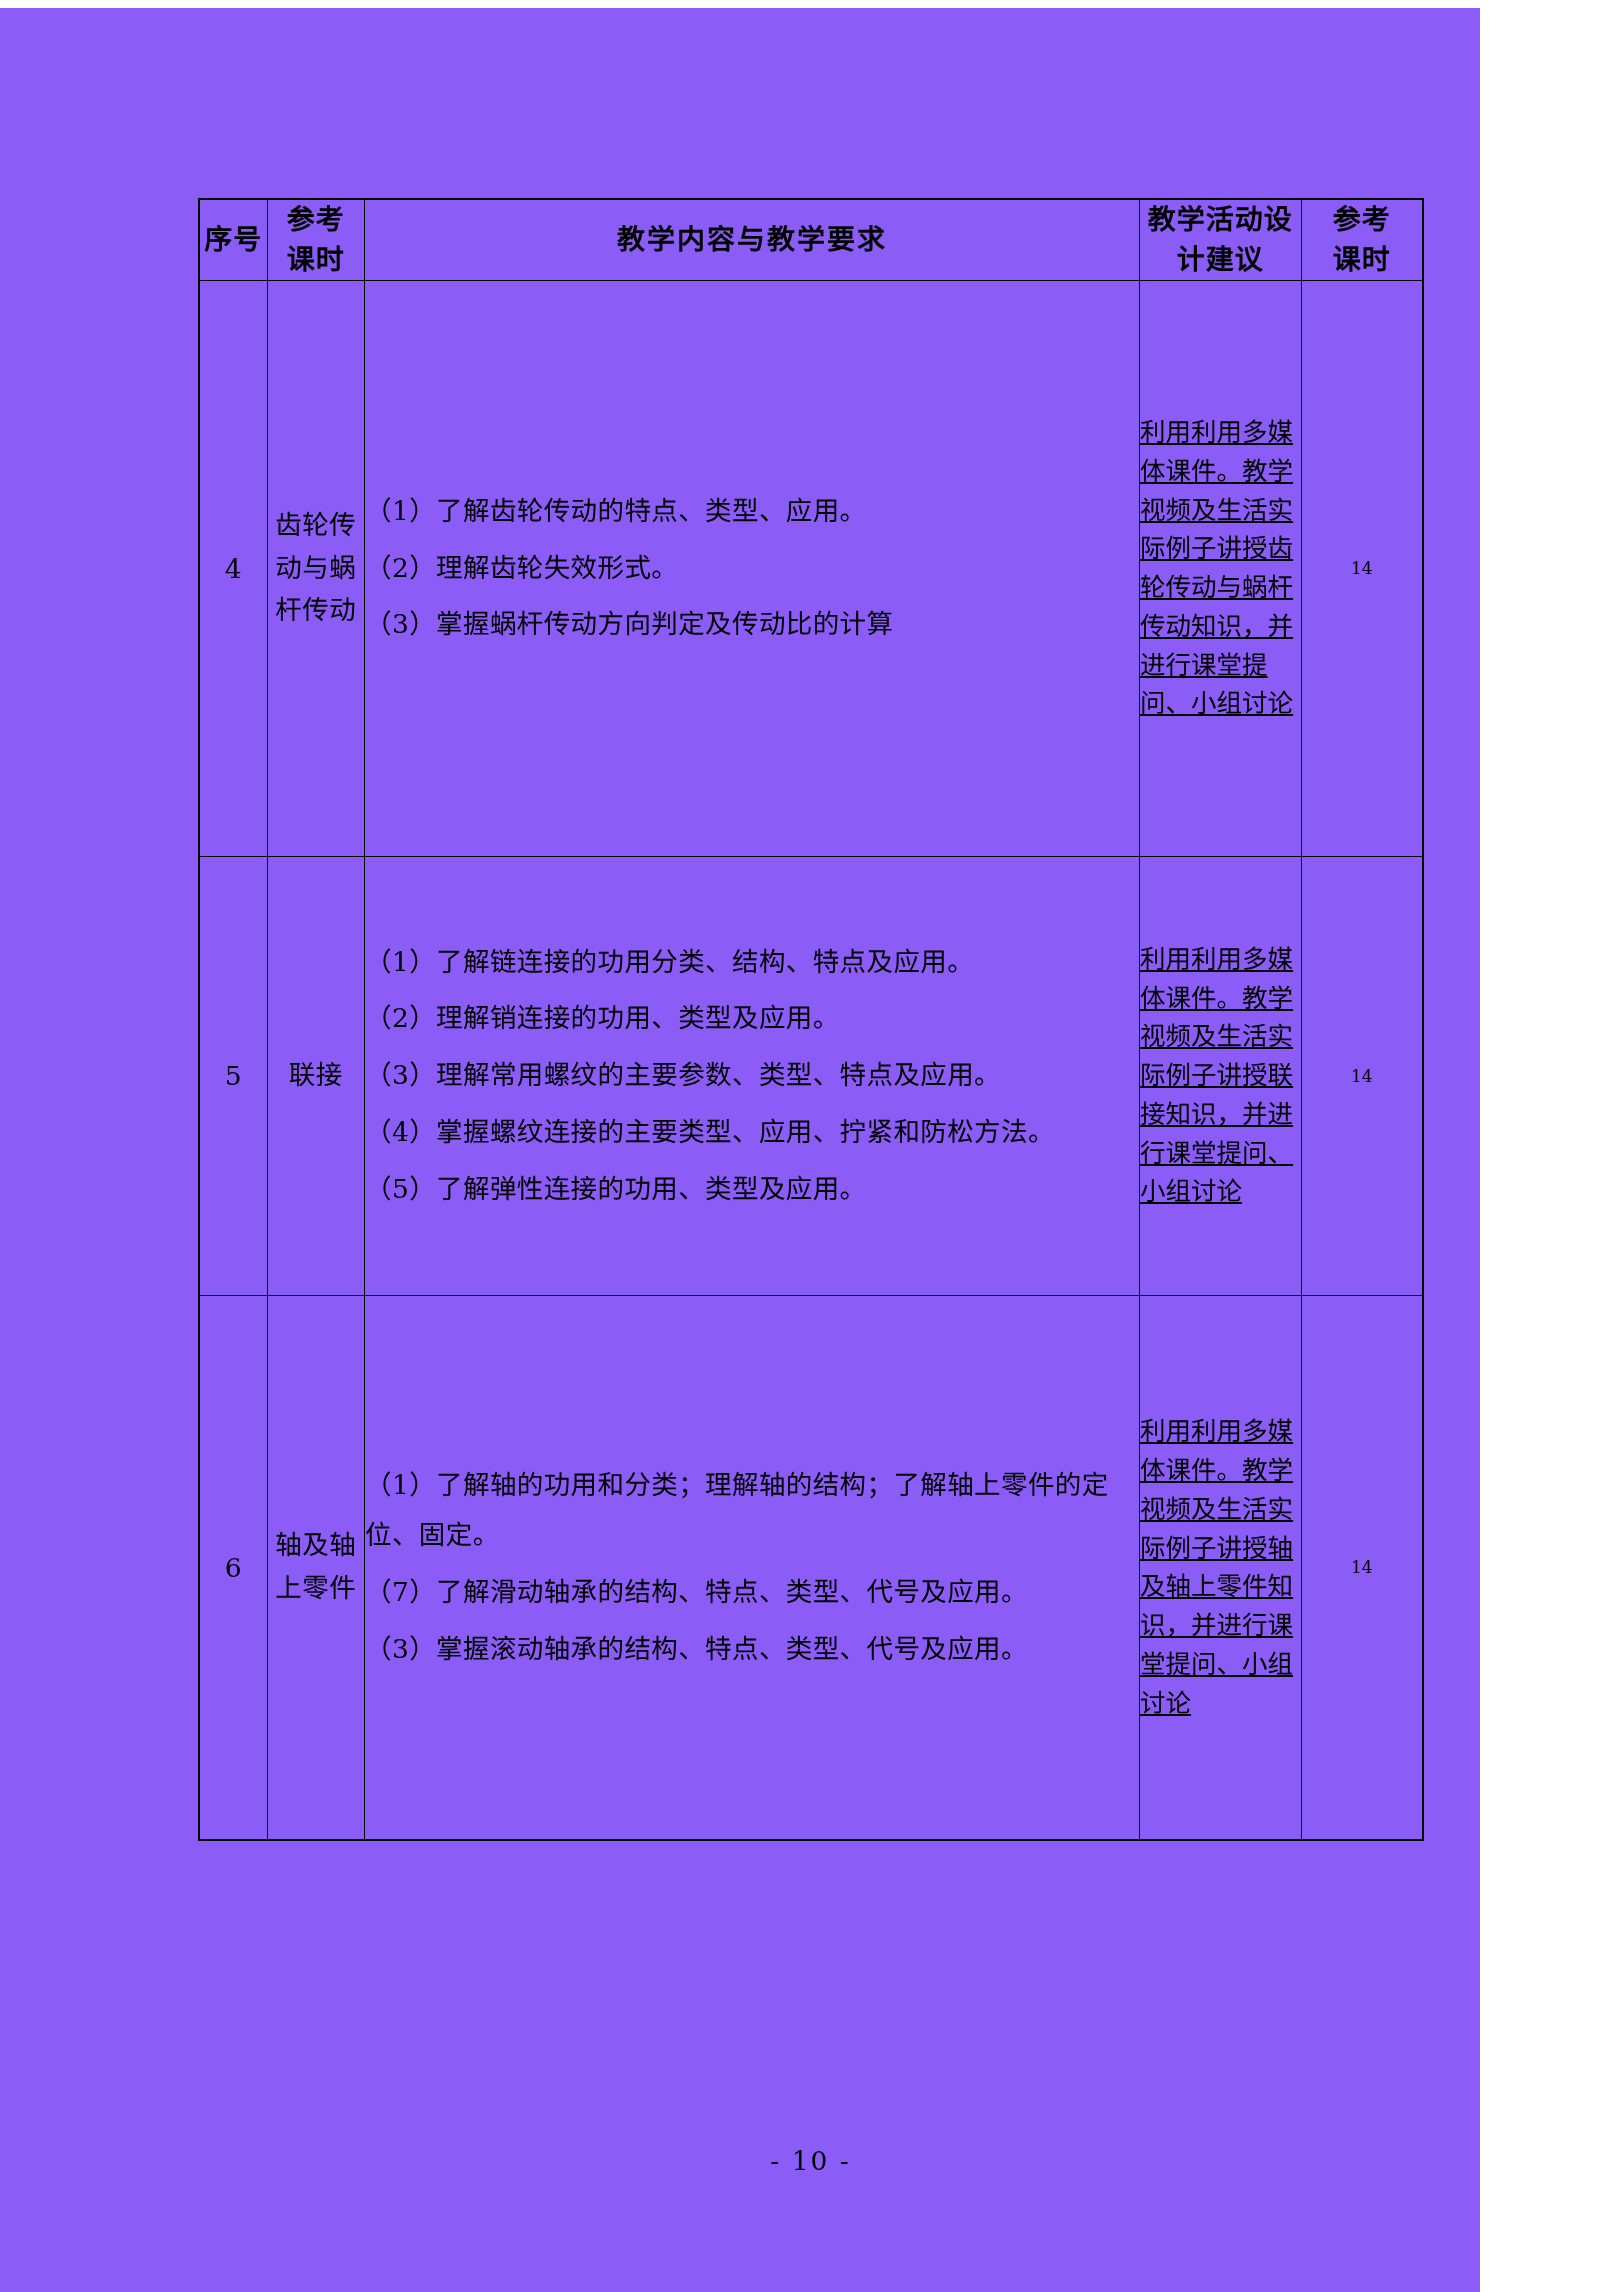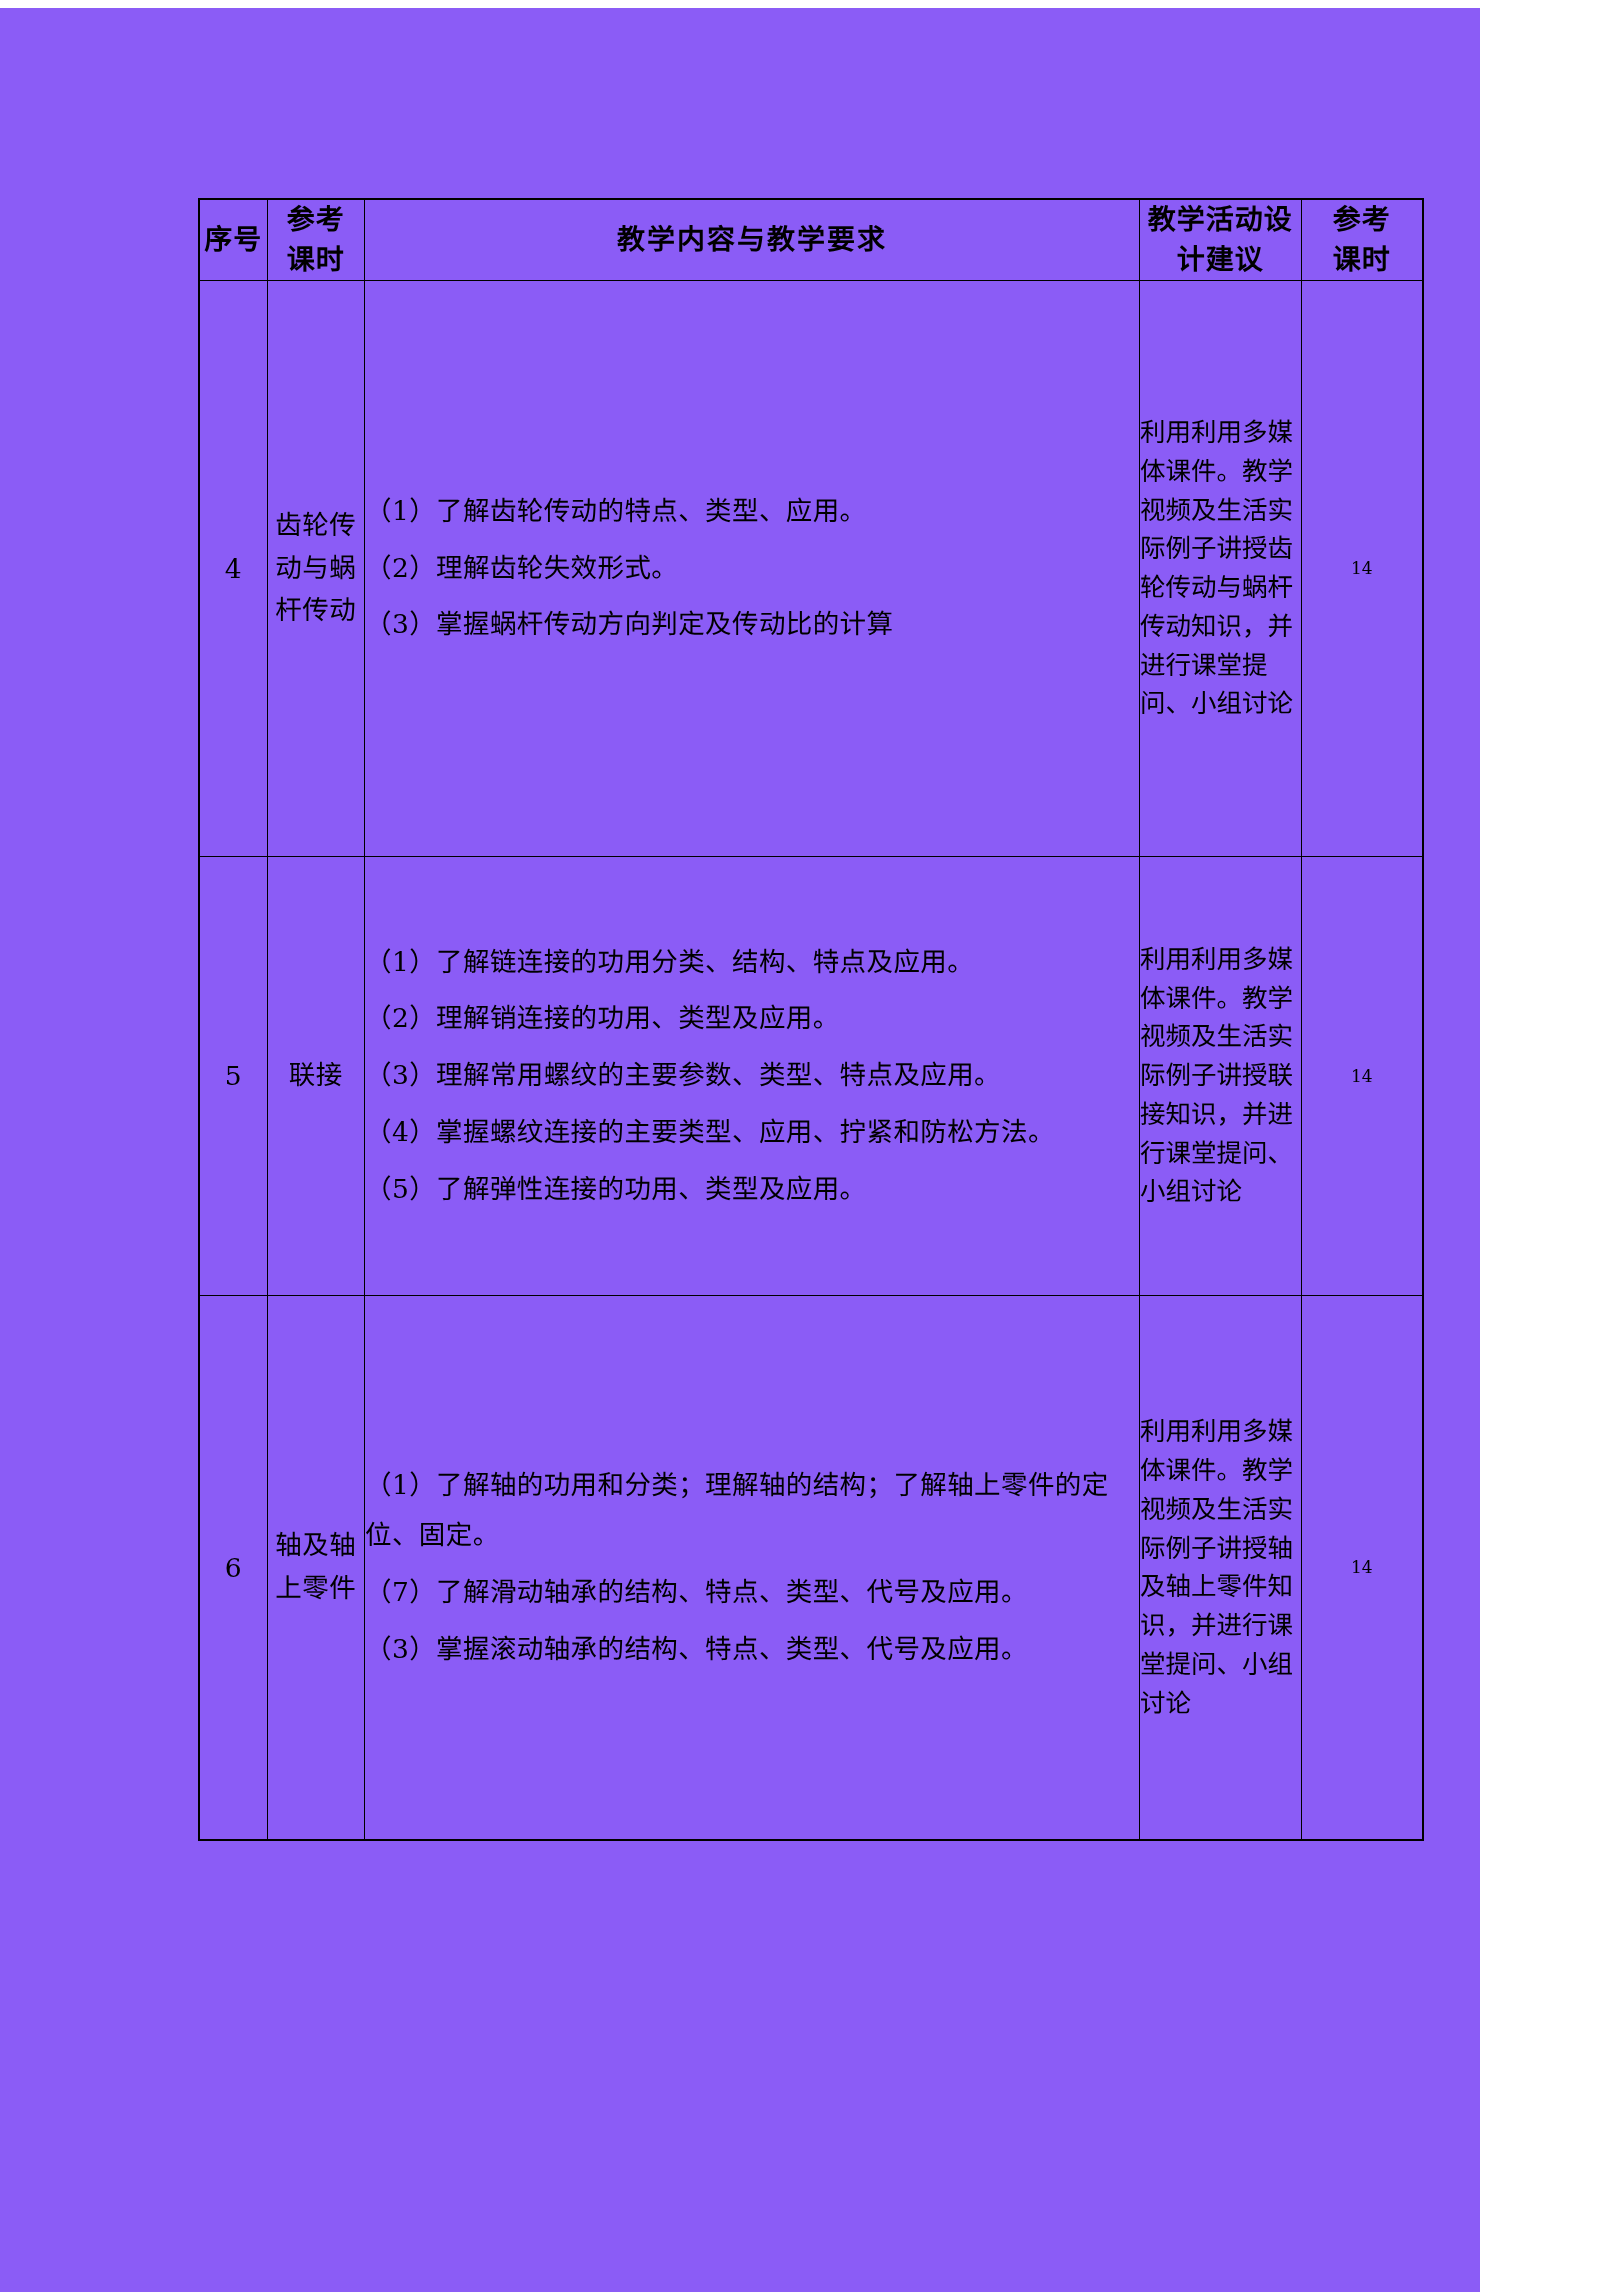--- a/index.html
+++ b/index.html
@@ -121,20 +121,21 @@
   .content-list li:last-child { margin-bottom: 0; }
 
   .cell-act {
     font-family: "DejaVu Sans", "Liberation Sans", sans-serif;
     font-size: 25.5px;
     line-height: 1.52;
     padding: 9.8px 5.9px 9.8px 7.8px;
     vertical-align: top;
     letter-spacing: 0px;
     word-break: break-all;
+    text-decoration: underline;
   }
 
   .cell-hours {
     text-align: center;
     font-family: "DejaVu Serif", "Liberation Serif", serif;
     font-size: 17px;
   }
 
   
   .row-4 { height: 576px; }
@@ -237,15 +238,16 @@
             </ul>
           </td>
           <td class="cell-act">利用利用多媒体课件。教学视频及生活实际例子讲授轴及轴上零件知识，并进行课堂提问、小组讨论</td>
           <td class="cell-hours">14</td>
         </tr>
 
       </tbody>
     </table>
   </div>
 
+  <div class="footer">- 10 -</div>
 
 </div>
 
 
 </body></html>

